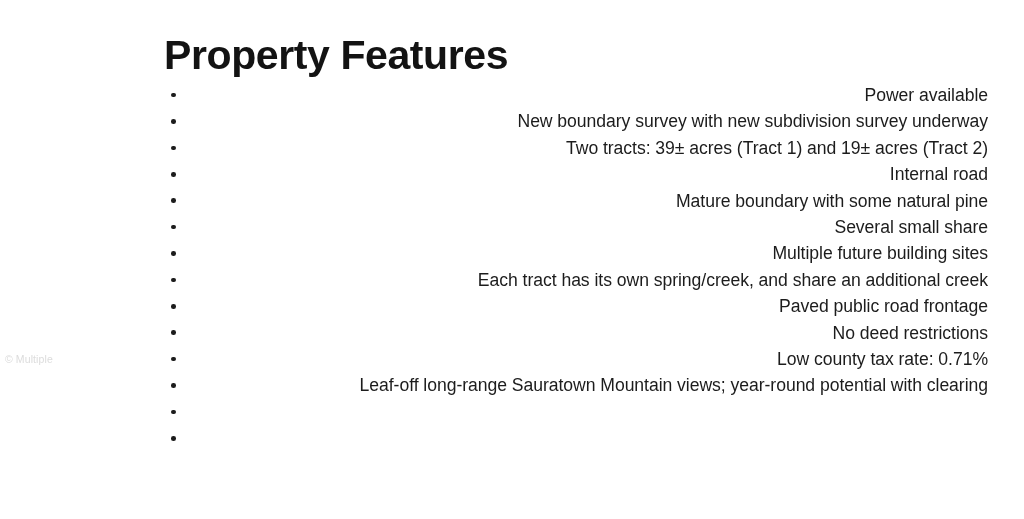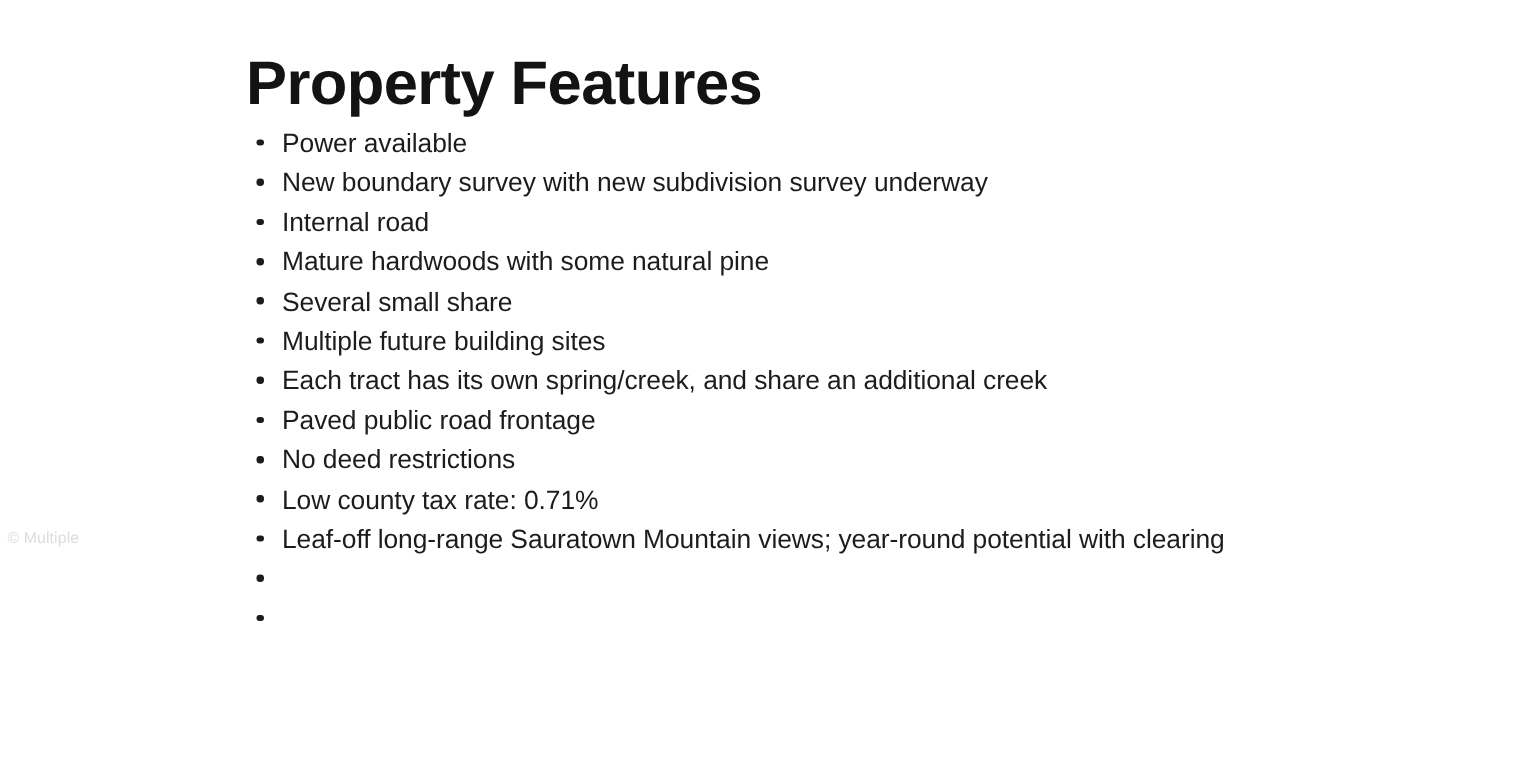--- a/index.html
+++ b/index.html
@@ -38,20 +38,21 @@
   }
 
   .feature-list {
     position: absolute;
     left: 168px;
     top: 82px;
     margin: 0;
     padding: 0;
     list-style: none;
     width: 820px;
+    text-align: right;
   }
 
   .feature-item {
     position: relative;
     margin: 0;
     padding: 0 0 0 20px;
     height: 26.4px;
     line-height: 26.4px;
     font-size: 17.6px;
     font-weight: 400;
@@ -99,22 +100,23 @@
 </head>
 <body>
 
 <div class="slide">
 
   <h1 class="slide-title">Property Features</h1>
 
   <ul class="feature-list">
       <li class="feature-item"><span class="bullet-dot"></span><span class="feature-text">Power available</span></li>
       <li class="feature-item"><span class="bullet-dot"></span><span class="feature-text">New boundary survey with new subdivision survey underway</span></li>
+      <li class="feature-item"><span class="bullet-dot"></span><span class="feature-text">Two tracts: 39± acres (Tract 1) and 19± acres (Tract 2)</span></li>
       <li class="feature-item"><span class="bullet-dot"></span><span class="feature-text">Internal road</span></li>
-      <li class="feature-item"><span class="bullet-dot"></span><span class="feature-text">Mature hardwoods with some natural pine</span></li>
+      <li class="feature-item"><span class="bullet-dot"></span><span class="feature-text">Mature boundary with some natural pine</span></li>
       <li class="feature-item"><span class="bullet-dot"></span><span class="feature-text">Several small share</span></li>
       <li class="feature-item"><span class="bullet-dot"></span><span class="feature-text">Multiple future building sites</span></li>
       <li class="feature-item"><span class="bullet-dot"></span><span class="feature-text">Each tract has its own spring/creek, and share an additional creek</span></li>
       <li class="feature-item"><span class="bullet-dot"></span><span class="feature-text">Paved public road frontage</span></li>
       <li class="feature-item"><span class="bullet-dot"></span><span class="feature-text">No deed restrictions</span></li>
       <li class="feature-item"><span class="bullet-dot"></span><span class="feature-text">Low county tax rate: 0.71%</span></li>
       <li class="feature-item"><span class="bullet-dot"></span><span class="feature-text">Leaf-off long-range Sauratown Mountain views; year-round potential with clearing</span></li>
       <li class="feature-item"><span class="bullet-dot"></span></li>
       <li class="feature-item"><span class="bullet-dot"></span></li>
     </ul>

